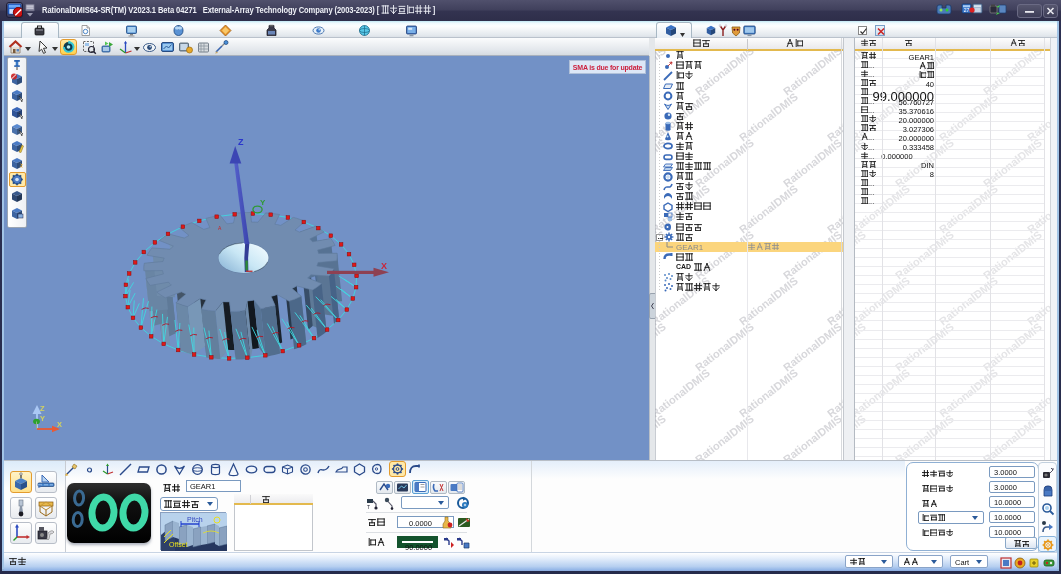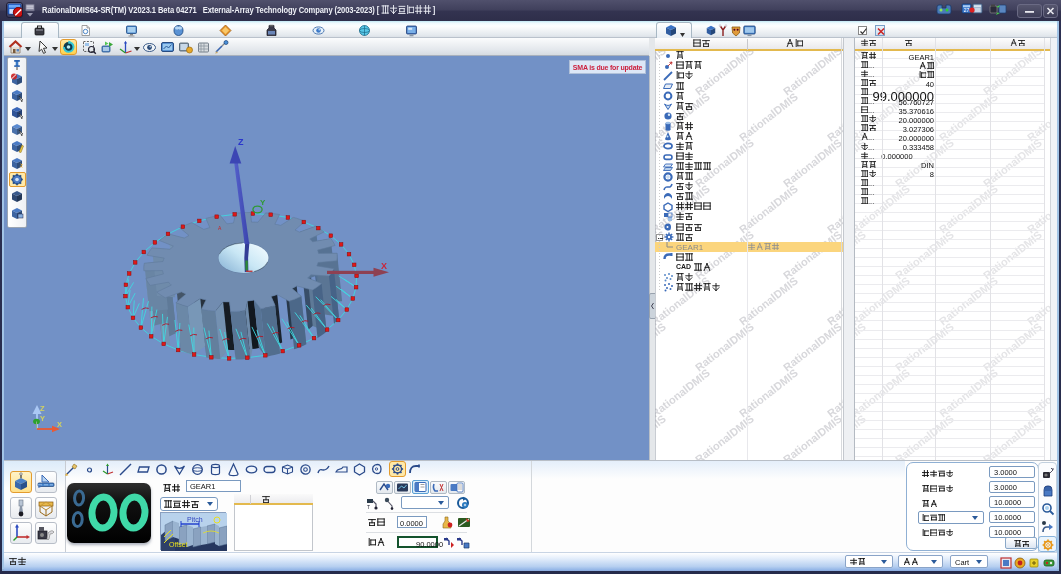--- a/index.html
+++ b/index.html
@@ -1977,21 +1977,21 @@
         <svg width="8" height="8" style="display:block" viewBox="0 0 8 8">
           <g stroke="#111" stroke-width="0.96" stroke-linecap="square" opacity="1.00">
             <line x1="0.80" y1="0.96" x2="7.20" y2="0.96"></line>
             <line x1="0.80" y1="0.96" x2="0.80" y2="7.20"></line>
             <line x1="7.20" y1="0.96" x2="7.20" y2="7.20"></line>
             <line x1="0.80" y1="7.20" x2="7.20" y2="7.20"></line>
             <line x1="0.80" y1="4.00" x2="7.20" y2="4.00"></line>
           </g>
         </svg>
       </span></div>
-    <div style="position:absolute;left:397px;top:515.5px;width:30px;height:12px;background:#fff;border:1px solid #7a9ac0;font-size:7.5px;line-height:13px;padding-left:2px;color:#111">0.0000</div>
+    <div style="position:absolute;left:397px;top:515.5px;width:57px;height:12px;background:#fff;border:1px solid #7a9ac0;font-size:7.5px;line-height:13px;padding-left:11px;color:#111">0.0000</div>
     <div style="position:absolute;left:442px;top:516px;width:13px;height:13px"><svg width="13" height="13" viewBox="0 0 13 13">
         <path d="M3 1 L6 1 L6 5 L9 8 L9 12 L1 12 L1 8 L3 5 Z" fill="#e8b84a" stroke="#8a6a20" stroke-width="0.6"></path>
         <circle cx="8" cy="9" r="2.4" fill="#cc2222"></circle>
       </svg></div>
     <div style="position:absolute;left:457px;top:516px;width:14px;height:13px"><svg width="14" height="13" viewBox="0 0 14 13">
         <rect x="1" y="2" width="12" height="9" rx="1" fill="#2a5a20"></rect>
         <path d="M2 10 L12 3" stroke="#e8e8e8" stroke-width="1.2"></path>
         <path d="M9 2 L13 5 L10 6 Z" fill="#cc3322"></path>
       </svg></div>
     <div style="position:absolute;left:368px;top:538px"><span style="display:inline-flex;gap:1px;vertical-align:top;white-space:nowrap">
@@ -2005,21 +2005,21 @@
           </g>
         </svg>
         <svg width="8" height="8" style="display:block" viewBox="0 0 8 8">
           <g stroke="#111" stroke-width="0.96" stroke-linecap="square" opacity="1.00">
             <line x1="4.00" y1="0.40" x2="1.20" y2="7.60"></line>
             <line x1="4.00" y1="0.40" x2="6.80" y2="7.60"></line>
             <line x1="2.00" y1="4.40" x2="6.00" y2="4.40"></line>
           </g>
         </svg>
       </span></div>
-    <div style="position:absolute;left:397px;top:535.5px;width:41px;height:12px;background:#fff;border:2px solid #14532d;font-size:7.5px;line-height:13px;padding-left:17px;color:#111">90.0000</div>
+    <div style="position:absolute;left:397px;top:535.5px;width:41px;height:12px;background:#fff;border:5px solid #14532d;font-size:7.5px;line-height:13px;padding-left:3px;color:#111">90.0000</div>
     <div style="position:absolute;left:442px;top:537px;width:13px;height:13px"><svg width="13" height="13" viewBox="0 0 13 13">
         <path d="M4 1 L7 4 L7 8" stroke="#2a3a8a" stroke-width="1.4" fill="none"></path>
         <rect x="2" y="1" width="4" height="2.5" fill="#2a3a8a"></rect>
         <path d="M9 5 L12 8 L9 11 Z" fill="#cc2222"></path>
       </svg></div>
     <div style="position:absolute;left:456px;top:537px;width:14px;height:13px"><svg width="14" height="13" viewBox="0 0 14 13">
         <path d="M3 1 L6 4 L6 8" stroke="#2a3a8a" stroke-width="1.4" fill="none"></path>
         <rect x="1" y="1" width="4" height="2.5" fill="#2a3a8a"></rect>
         <path d="M8 6 L13 6 L13 11 L8 11 Z" fill="#4a7ac4" stroke="#1a3a6a" stroke-width="0.7"></path>
       </svg></div>

